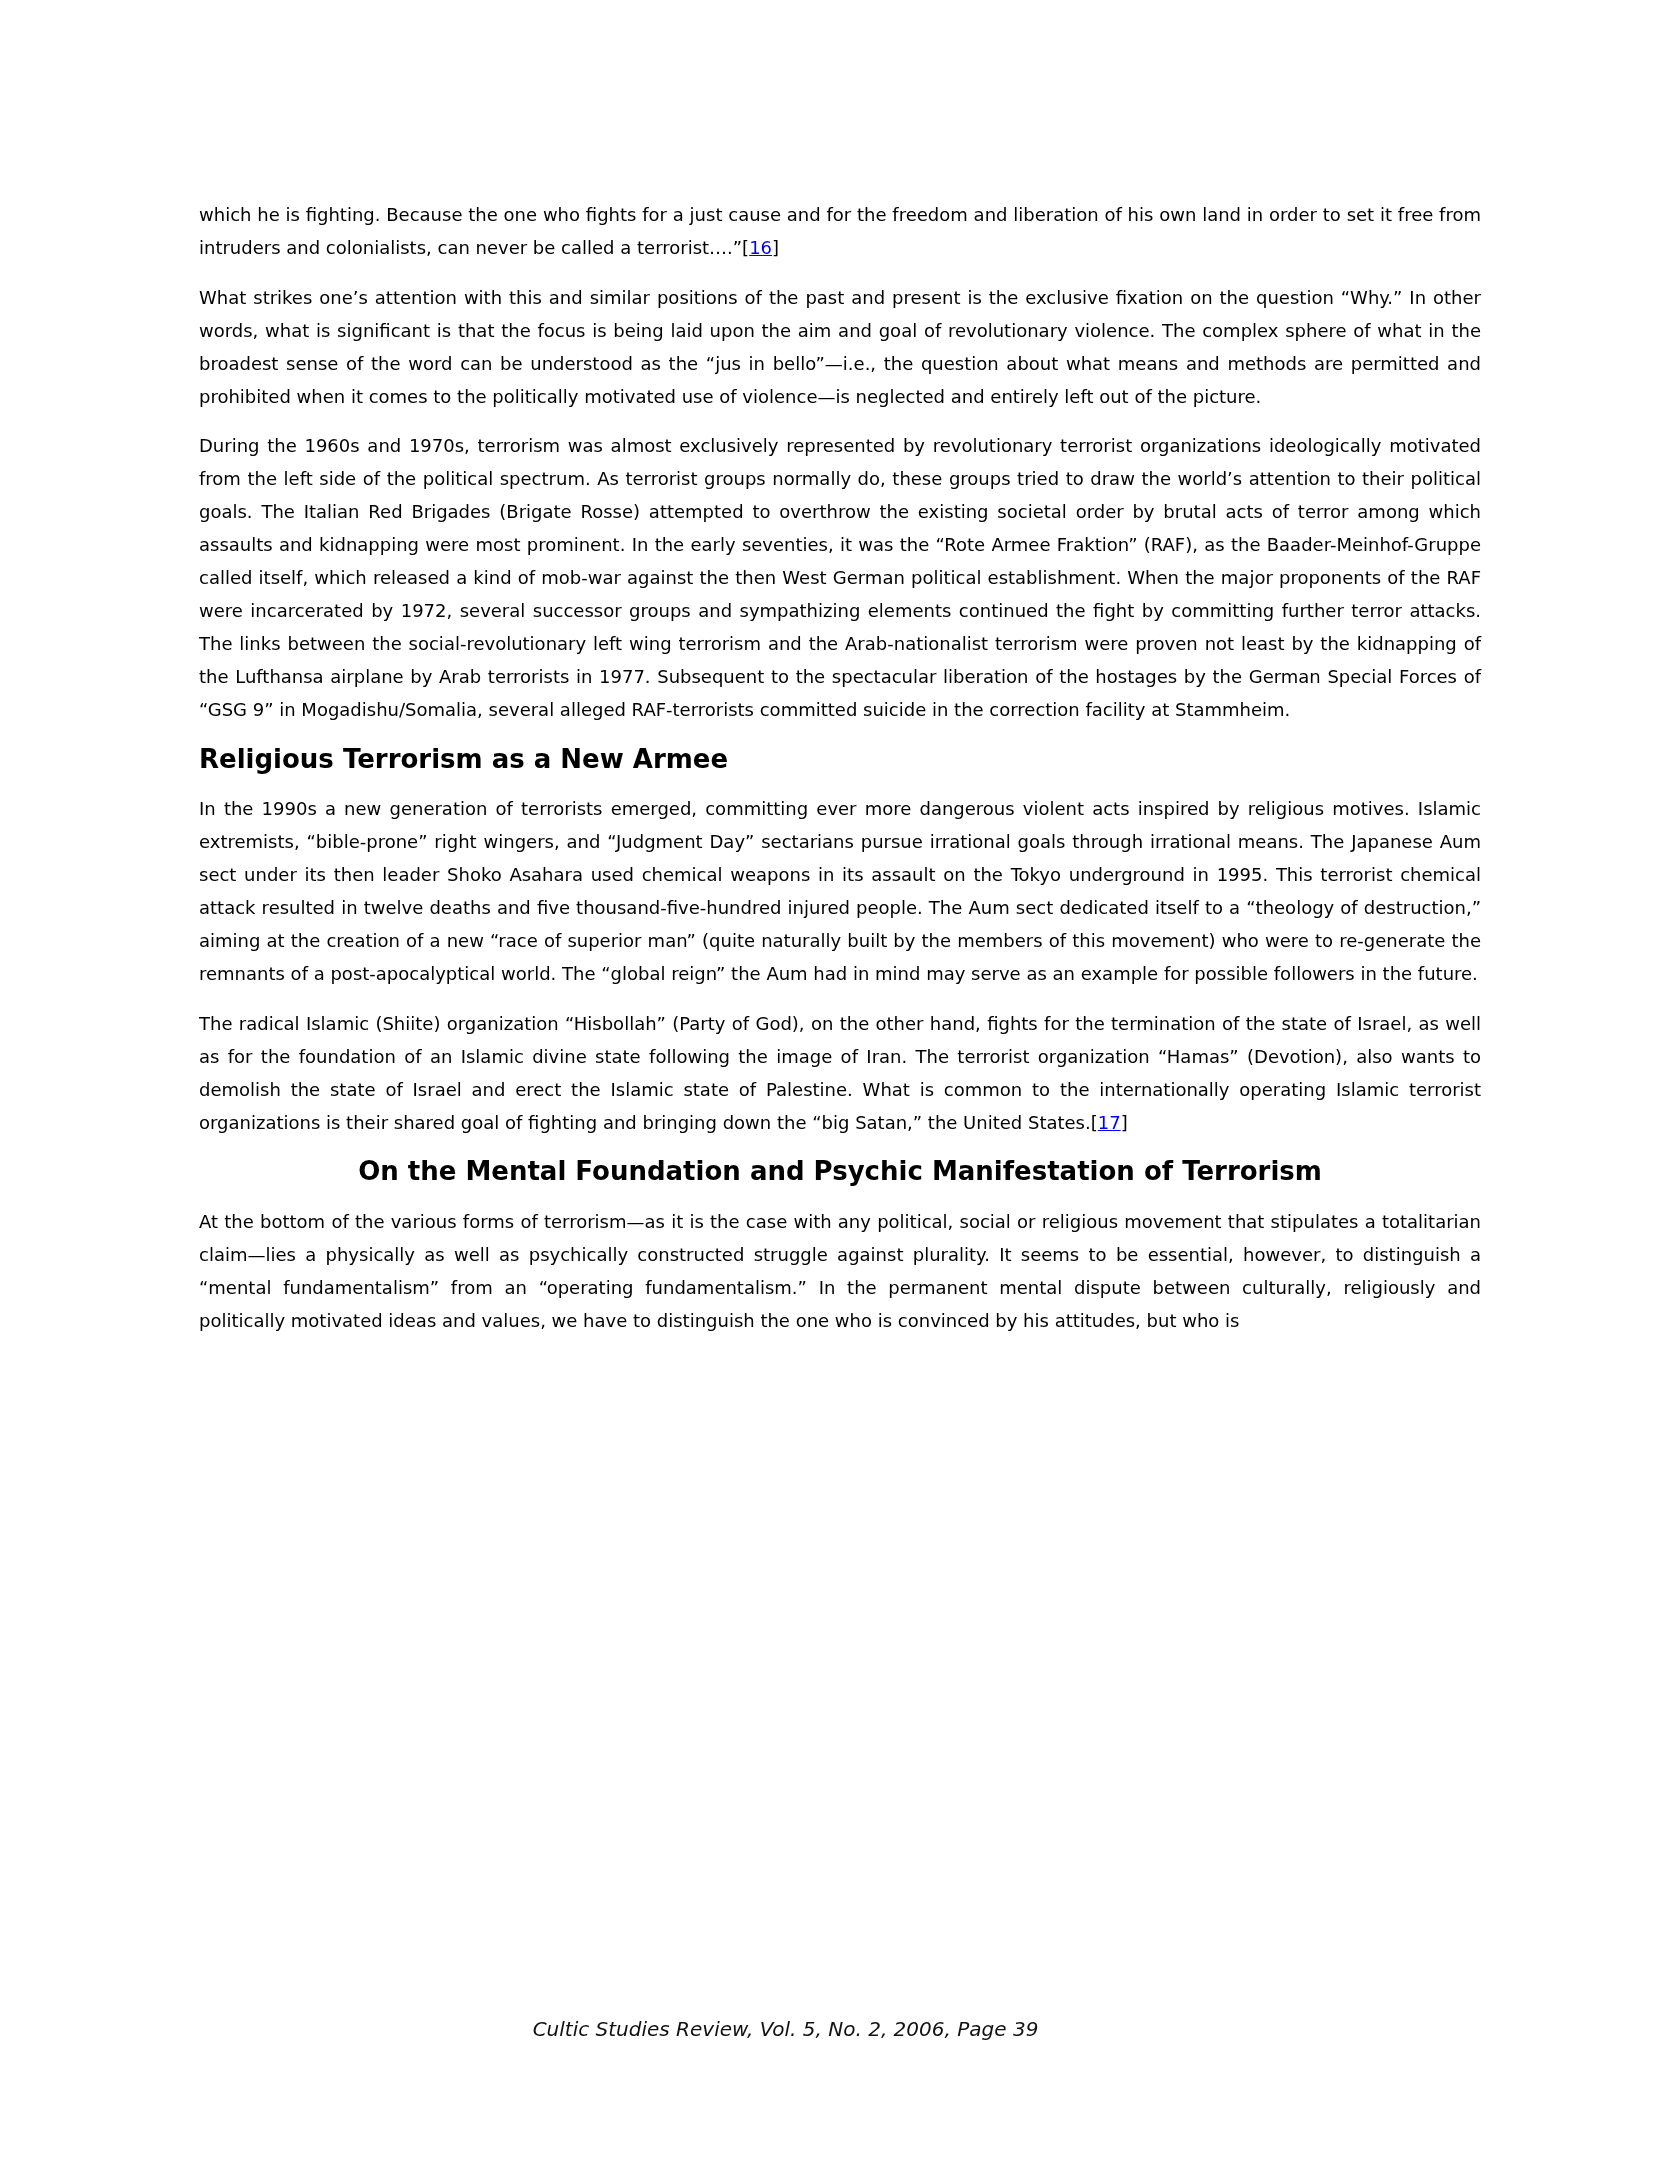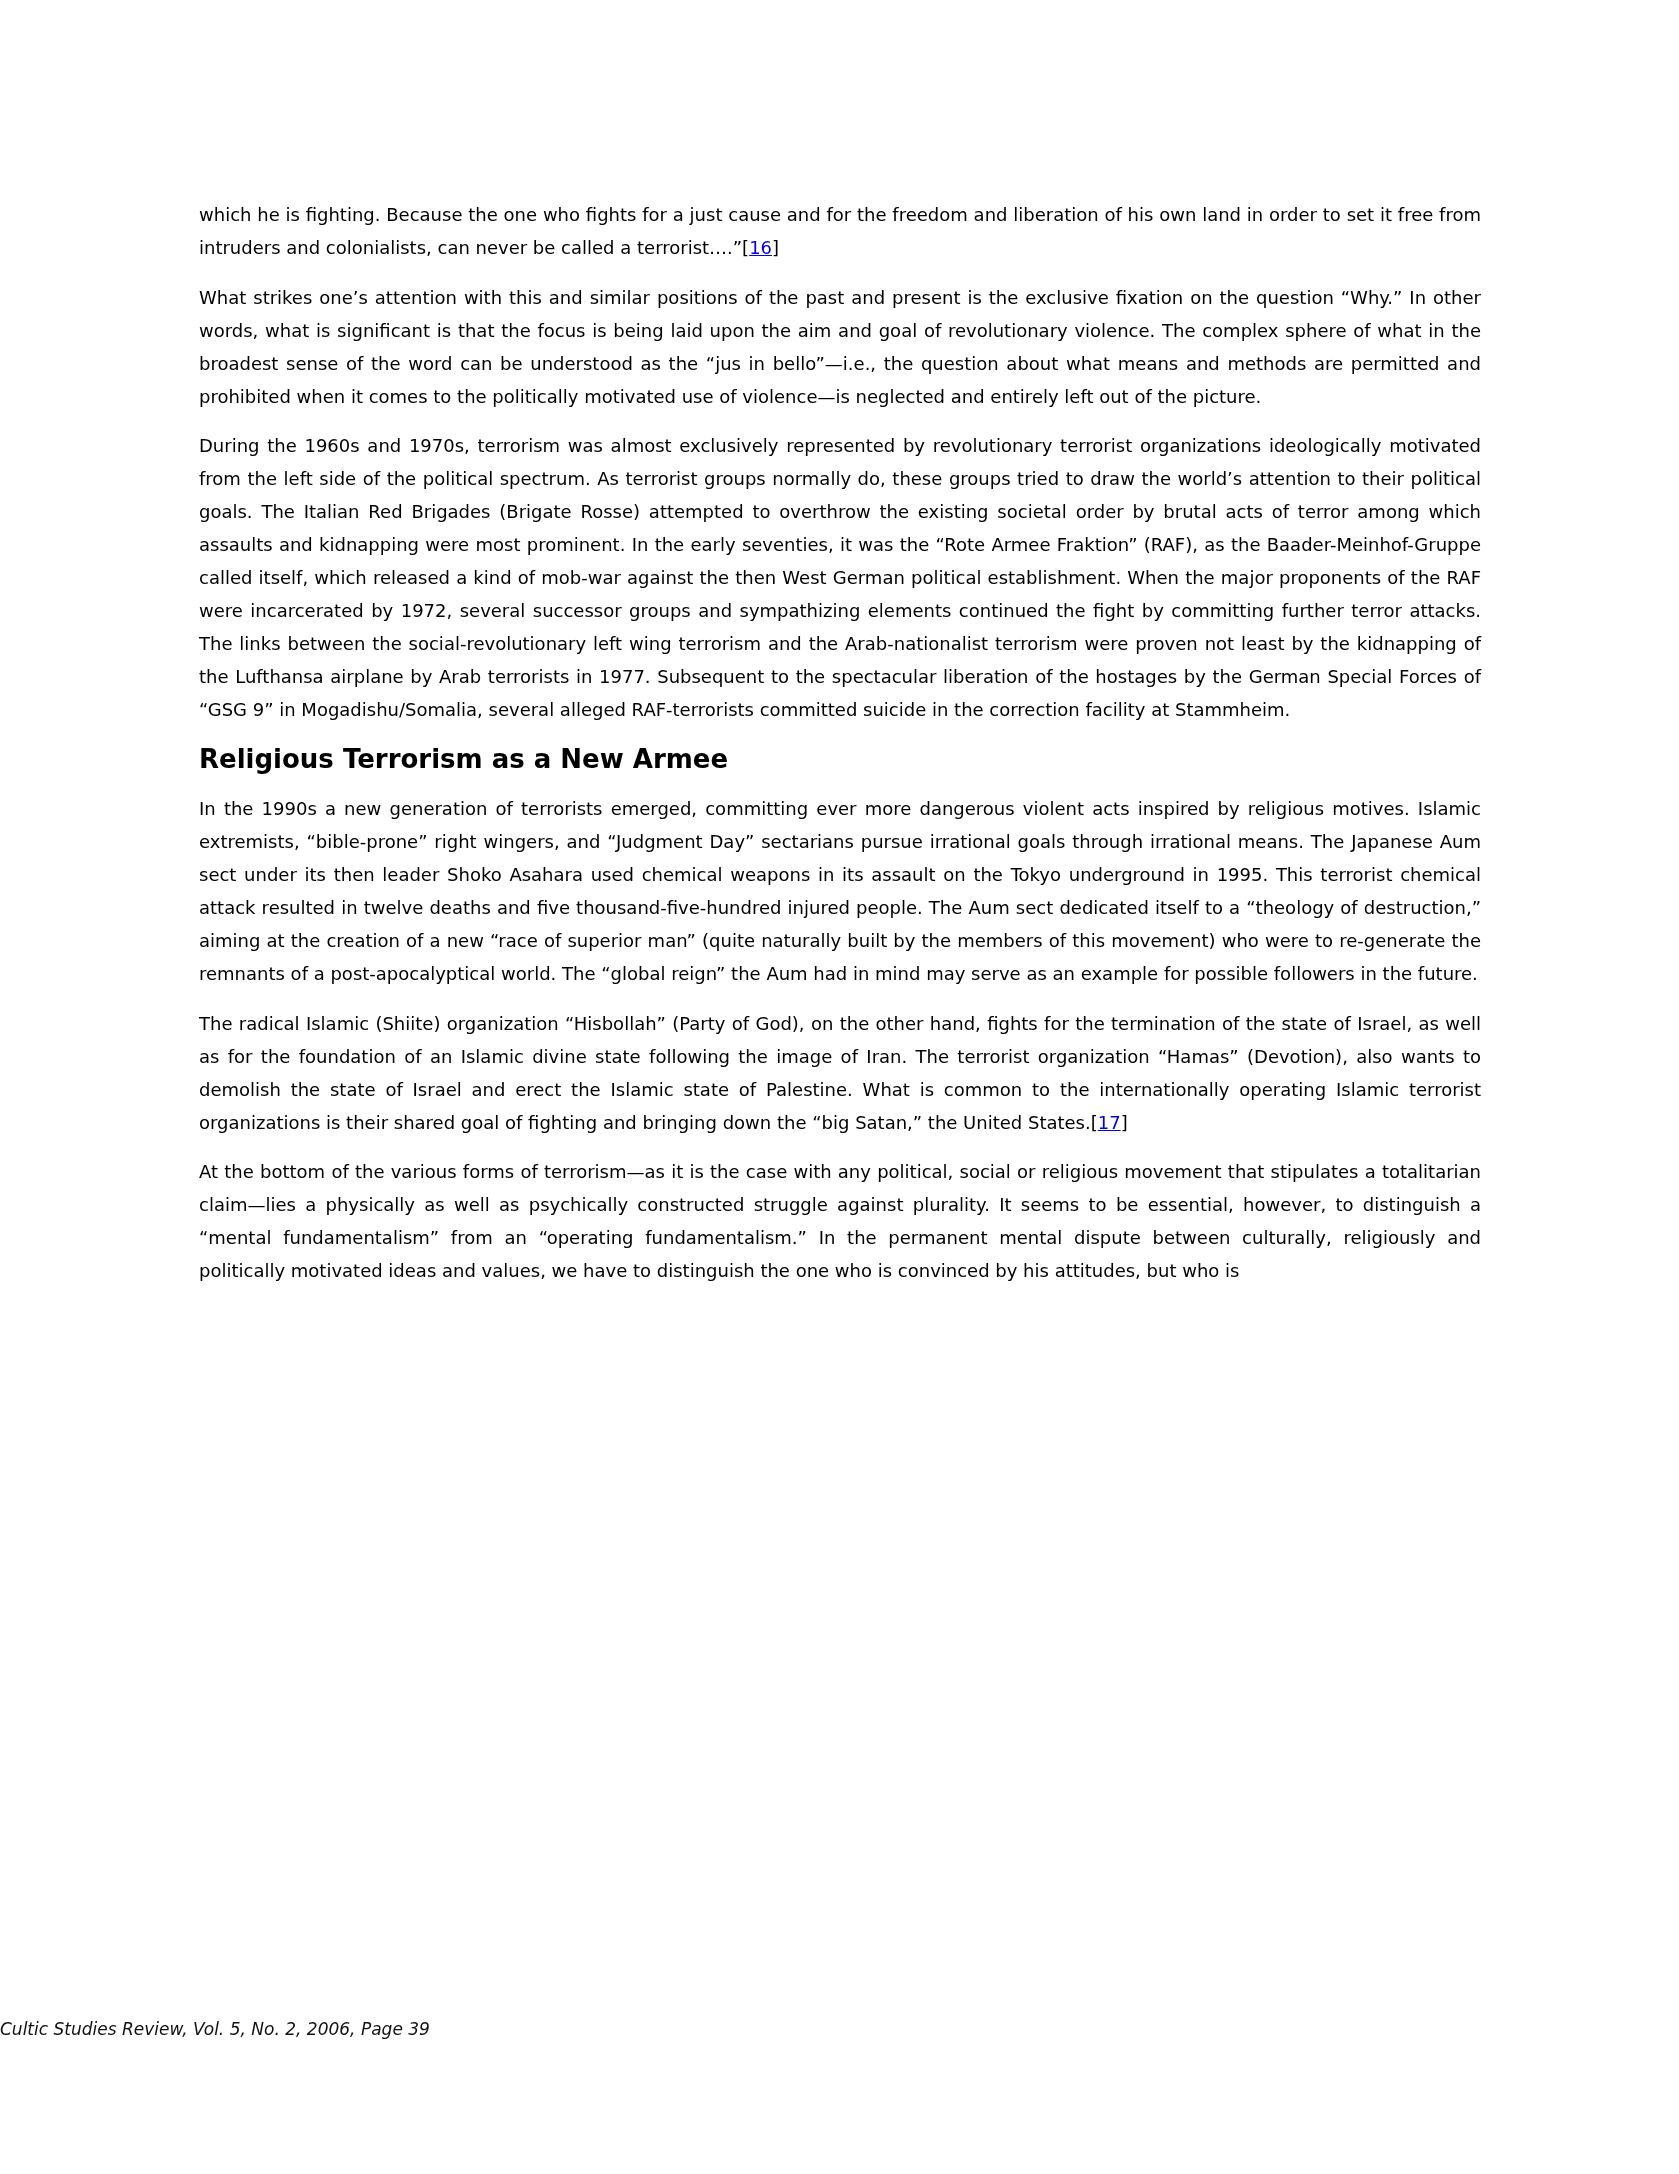--- a/index.html
+++ b/index.html
@@ -42,21 +42,22 @@
       text-decoration: underline;
     }
     .italic {
       margin-top: 48px;
     }
     .footer {
       position: absolute;
       left: 0;
       width: 1571px;
       top: 2015px;
-      font-size: 17px;
+      text-align: center;
+      font-size: 20px;
       line-height: 28px;
       font-style: italic;
       color: #111111;
     }
   </style>
 </head>
 <body>
 
 <div class="page">
 
@@ -66,19 +67,20 @@
 
 
   <p class="para">During the 1960s and 1970s, terrorism was almost exclusively represented by revolutionary terrorist organizations ideologically motivated from the left side of the political spectrum. As terrorist groups normally do, these groups tried to draw the world’s attention to their political goals. The Italian Red Brigades (Brigate Rosse) attempted to overthrow the existing societal order by brutal acts of terror among which assaults and kidnapping were most prominent. In the early seventies, it was the “Rote Armee Fraktion” (RAF), as the Baader-Meinhof-Gruppe called itself, which released a kind of mob-war against the then West German political establishment. When the major proponents of the RAF were incarcerated by 1972, several successor groups and sympathizing elements continued the fight by committing further terror attacks. The links between the social-revolutionary left wing terrorism and the Arab-nationalist terrorism were proven not least by the kidnapping of the Lufthansa airplane by Arab terrorists in 1977. Subsequent to the spectacular liberation of the hostages by the German Special Forces of “GSG 9” in Mogadishu/Somalia, several alleged RAF-terrorists committed suicide in the correction facility at Stammheim.</p>
 
   <h2 class="heading">Religious Terrorism as a New Armee</h2>
 
   <p class="para">In the 1990s a new generation of terrorists emerged, committing ever more dangerous violent acts inspired by religious motives. Islamic extremists, “bible-prone” right wingers, and “Judgment Day” sectarians pursue irrational goals through irrational means. The Japanese Aum sect under its then leader Shoko Asahara used chemical weapons in its assault on the Tokyo underground in 1995. This terrorist chemical attack resulted in twelve deaths and five thousand-five-hundred injured people. The Aum sect dedicated itself to a “theology of destruction,” aiming at the creation of a new “race of superior man” (quite naturally built by the members of this movement) who were to re-generate the remnants of a post-apocalyptical world. The “global reign” the Aum had in mind may serve as an example for possible followers in the future.</p>
 
   <p class="para"><span>The radical Islamic (Shiite) organization “Hisbollah” (Party of God), on the other hand, fights for the termination of the state of Israel, as well as for the foundation of an Islamic divine state following the image of Iran. The terrorist organization “Hamas” (Devotion), also wants to demolish the state of Israel and erect the Islamic state of Palestine. What is common to the internationally operating Islamic terrorist organizations is their shared goal of fighting and bringing down the “big Satan,” the United States.[</span><a class="footnote-link" href="#">17</a><span>]</span></p>
 
+  <h2 class="heading center">On the Mental Foundation and Psychic Manifestation of Terrorism</h2>
 
   <p class="para">At the bottom of the various forms of terrorism—as it is the case with any political, social or religious movement that stipulates a totalitarian claim—lies a physically as well as psychically constructed struggle against plurality. It seems to be essential, however, to distinguish a “mental fundamentalism” from an “operating fundamentalism.” In the permanent mental dispute between culturally, religiously and politically motivated ideas and values, we have to distinguish the one who is convinced by his attitudes, but who is</p>
 
 </div>
 
 <div class="footer">Cultic Studies Review, Vol. 5, No. 2, 2006, Page 39</div>
 
 
 </body></html>

